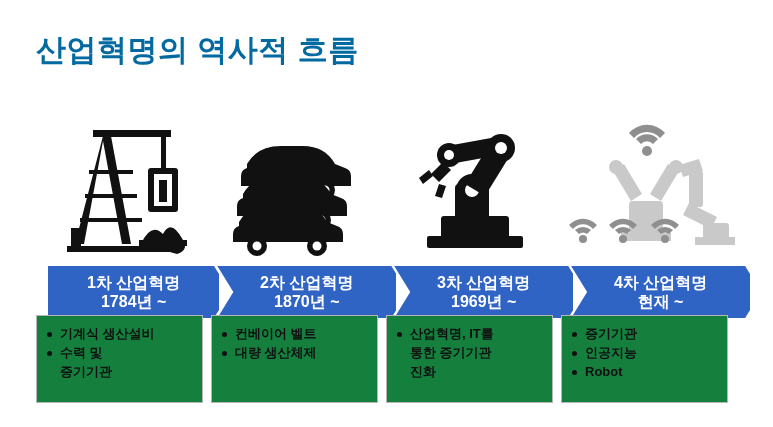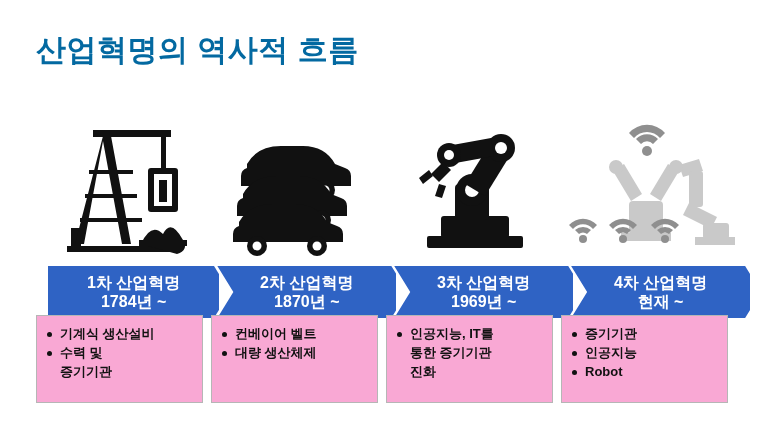--- a/index.html
+++ b/index.html
@@ -98,21 +98,21 @@
     height: 88px;
     display: flex;
     gap: 8px;
   }
   .box {
     width: 167px;
     height: 88px;
     border: 1px solid #b6b6b6;
     box-sizing: border-box;
     padding: 9px 6px 6px 8px;
-    background: #f9a8d4;
+    background: #15803d;
   }
   .blist {
     margin: 0;
     padding: 0;
     list-style: none;
   }
   .blist li {
     position: relative;
     padding-left: 15px;
     font-size: 13px;
@@ -295,21 +295,21 @@
       </ul>
     </div>
     <div class="box" data-name="detail-box-2">
       <ul class="blist" data-name="bullet-list">
         <li data-name="list-item">컨베이어 벨트</li>
         <li data-name="list-item">대량 생산체제</li>
       </ul>
     </div>
     <div class="box" data-name="detail-box-3">
       <ul class="blist" data-name="bullet-list">
-        <li data-name="list-item">인공지능, IT를</li>
+        <li data-name="list-item">산업혁명, IT를</li>
         <li style="padding-left: 15px; --none: 1;" data-name="list-item-cont">통한 증기기관</li>
         <li style="padding-left: 15px; --none: 1;" data-name="list-item-cont">진화</li>
       </ul>
     </div>
     <div class="box" data-name="detail-box-4">
       <ul class="blist" data-name="bullet-list">
         <li data-name="list-item">증기기관</li>
         <li data-name="list-item">인공지능</li>
         <li data-name="list-item">Robot</li>
       </ul>

